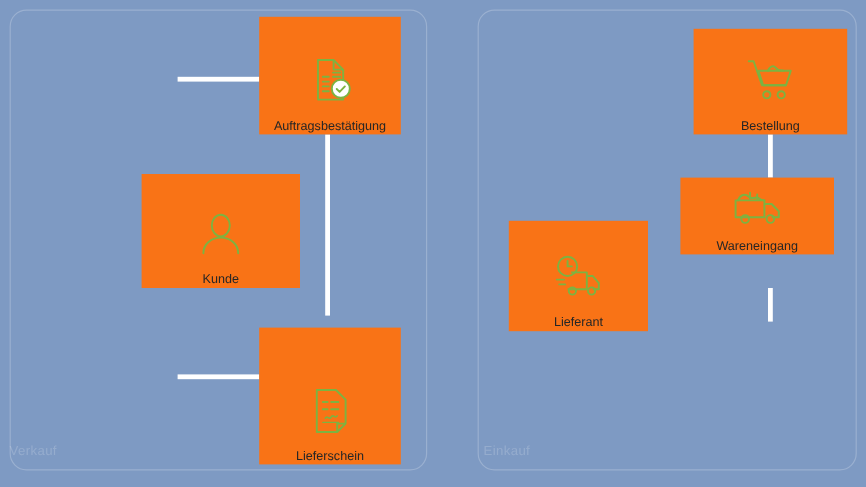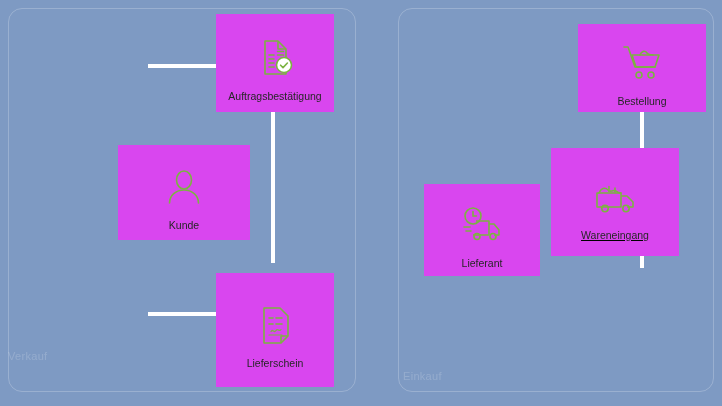--- a/index.html
+++ b/index.html
@@ -21,35 +21,35 @@
   }
   #grp-verkauf{left:8px;  top:8px; width:348px; height:384px;}
   #grp-einkauf{left:398px;top:8px; width:316px; height:384px;}
 
   .group-label{
     position:absolute;
     font-size:11px;
     letter-spacing:.3px;
     color:rgba(255,255,255,0.18);
   }
-  #lbl-verkauf{left:8px;  top:350px;text-align:center;}
+  #lbl-verkauf{left:8px;  top:370px;text-align:center;}
   #lbl-einkauf{left:403px;top:370px;}
 
   
   .conn{position:absolute;background:#ffffff;}
 
   
   .card{
     position:absolute;
-    background:#d946ef;
+    background:#f97316;
     box-sizing:border-box;
     display:flex;
     flex-direction:column;
     align-items:center;
-    justify-content:center;
+    justify-content:flex-end;
   }
   .card .ico{
     display:block;
     margin-top:14px;
     height:44px;
     line-height:0;
   }
   .card .ico svg{display:block;}
   .card .lbl{
     margin-top:8px;
@@ -63,21 +63,21 @@
 
   
   #card-angebot        {left:18px;  top:24px;  width:130px; height:88px;}
   #card-auftrag        {left:216px; top:14px;  width:118px; height:98px;}
   #card-kunde          {left:118px; top:145px; width:132px; height:95px;}
   #card-rechnung       {left:18px;  top:268px; width:130px; height:92px;}
   #card-lieferschein   {left:216px; top:273px; width:118px; height:114px;}
   
   #card-bestellung     {left:578px; top:24px;  width:128px; height:88px;}
   #card-lieferant      {left:424px; top:148px; width:116px; height:92px;margin-top:36px;}
-  #card-wareneingang   {left:551px; top:148px; width:128px; height:108px;text-decoration:underline;}
+  #card-wareneingang   {left:567px; top:148px; width:128px; height:64px;}
   #card-eingangsre     {left:578px; top:268px; width:128px; height:92px;}
 </style>
 </head>
 <body>
 
 <div id="stage">
 
   <div id="grp-verkauf" class="group-panel"></div>
   <div id="grp-einkauf" class="group-panel"></div>
   <div id="lbl-verkauf" class="group-label">Verkauf</div>

